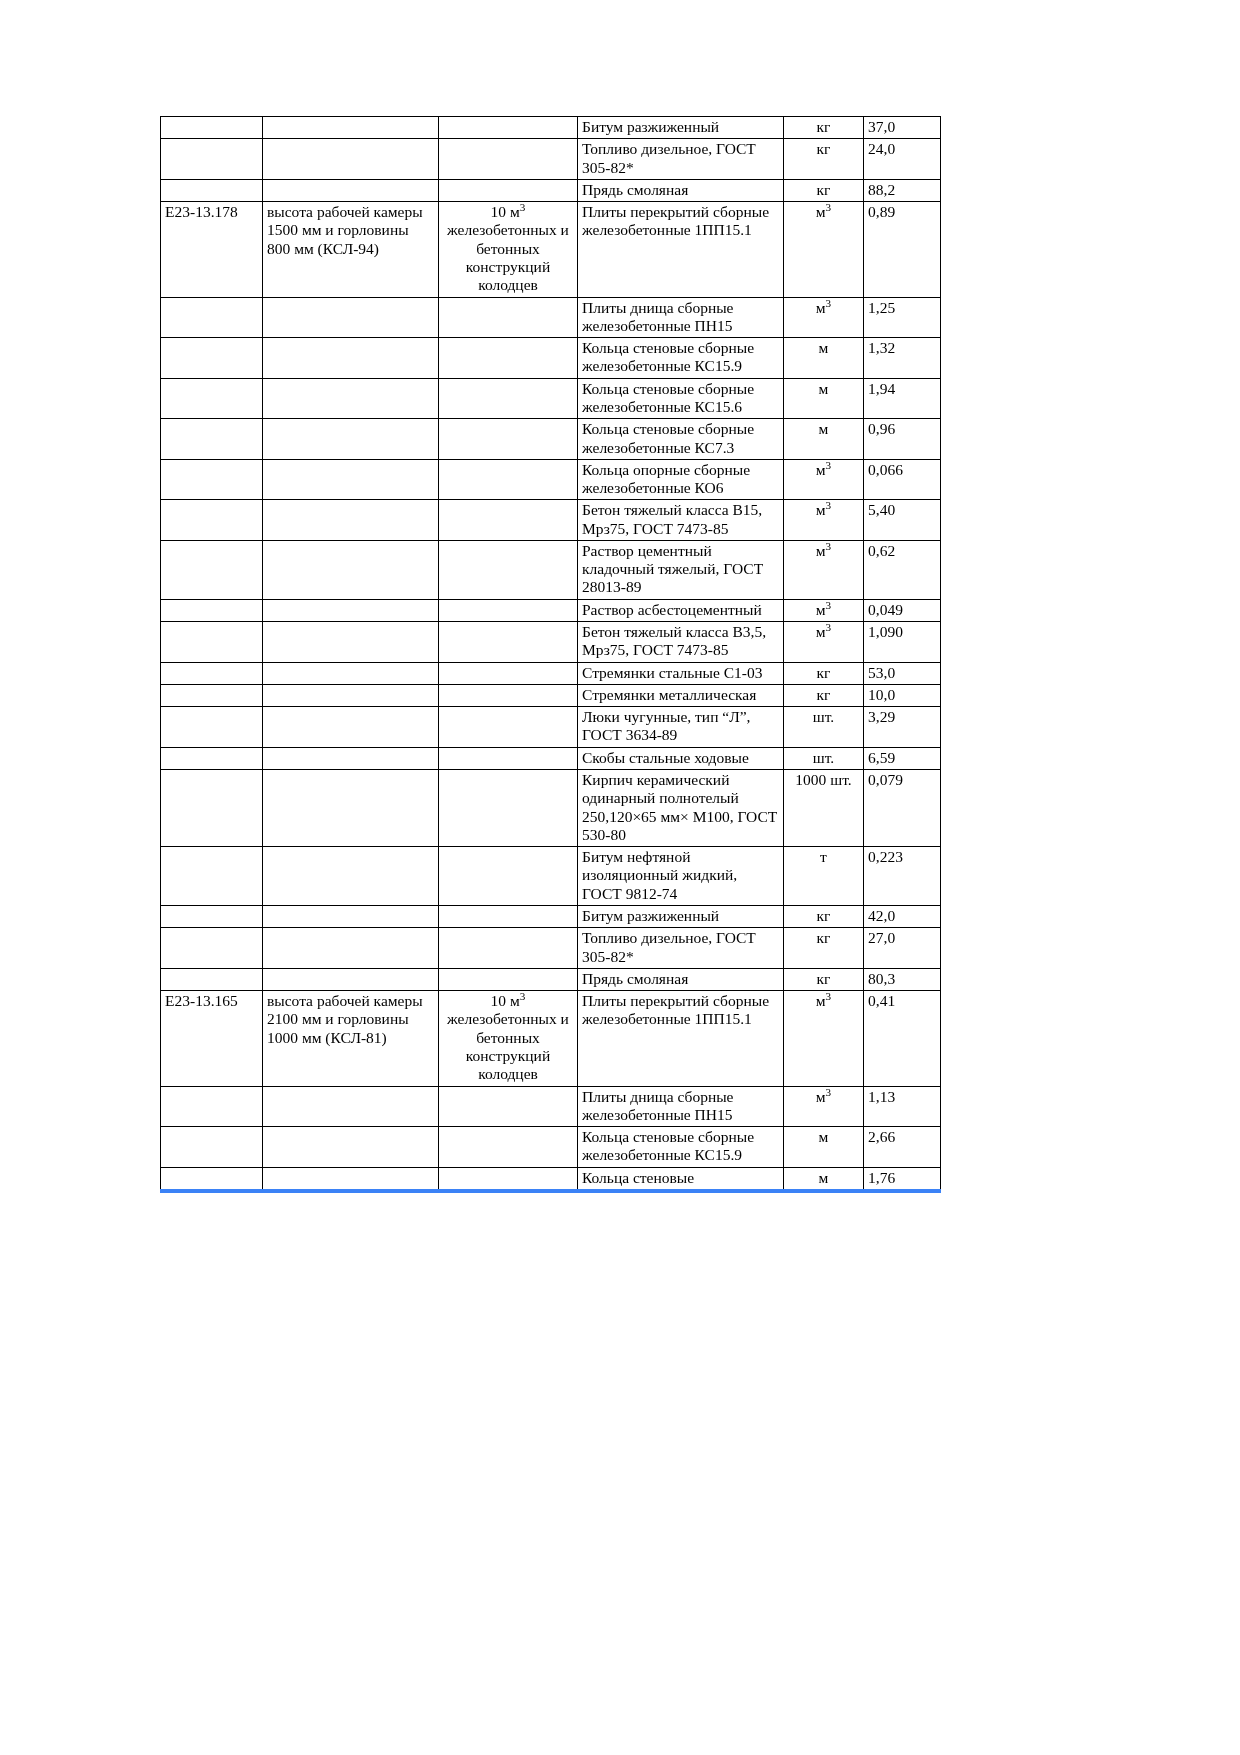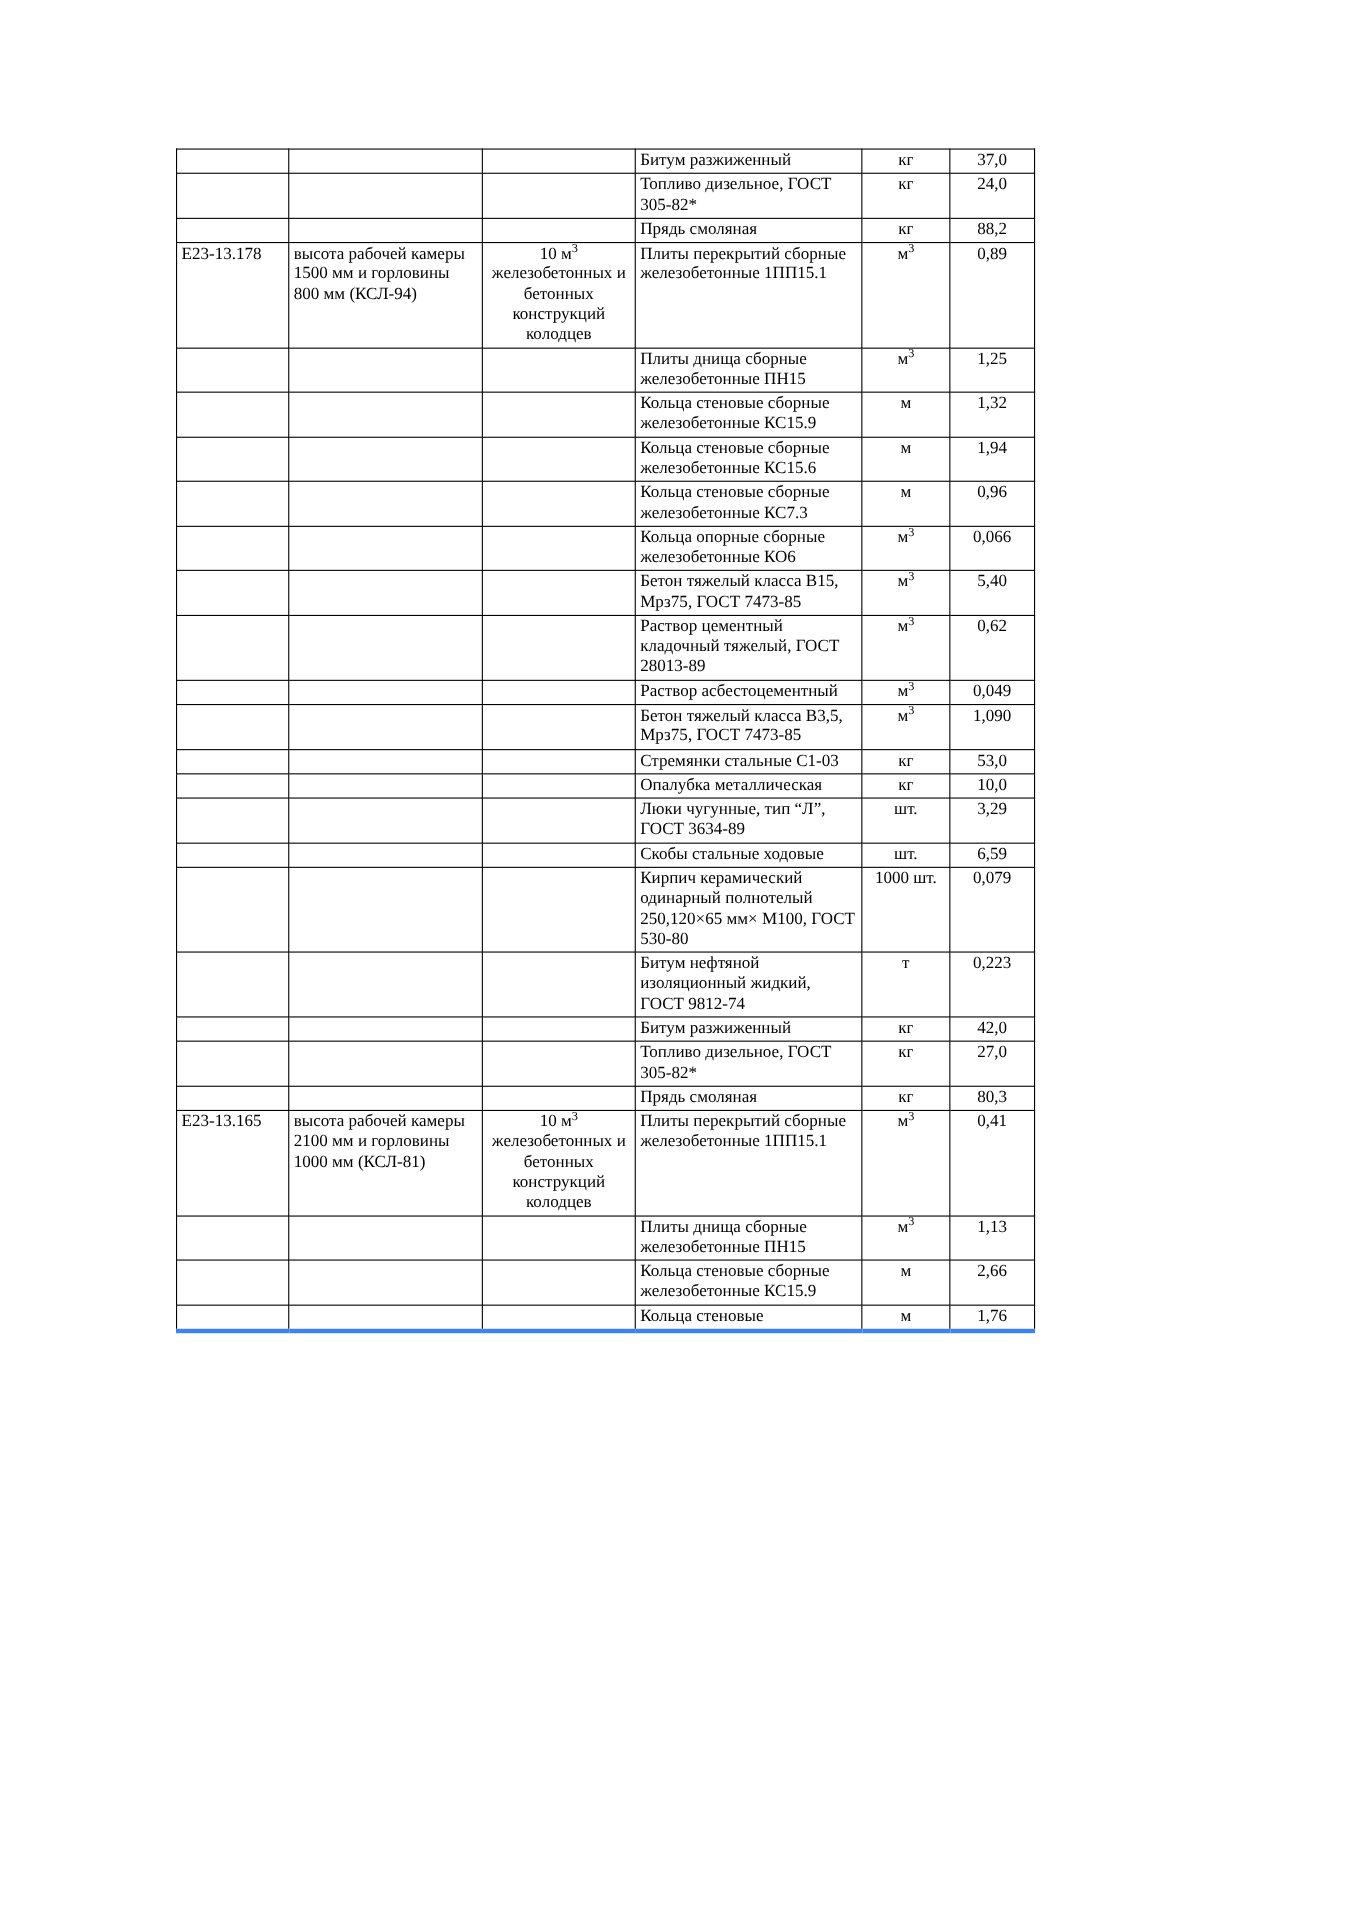--- a/index.html
+++ b/index.html
@@ -12,21 +12,20 @@
     height: 1755px;
     font-family: "Liberation Serif", serif;
     color: #000000;
   }
   .page {
     position: relative;
     width: 1240px;
     height: 1682px;
     box-sizing: border-box;
     padding: 116px 160px 0 160px;
-    margin-top: 19px;
   }
   table.doc-table {
     border-collapse: collapse;
     width: 780px;
     table-layout: fixed;
     font-size: 15.5px;
     line-height: 1.18;
   }
   table.doc-table td {
     border: 1px solid #000000;
@@ -66,21 +65,21 @@
     border-right: 1px solid #000;
     border-top: 0;
     border-bottom: 0;
     text-align: center;
   }
   td.qty {
     border-left: 1px solid #000;
     border-right: 1px solid #000;
     border-top: 0;
     border-bottom: 0;
-    text-align: center;
+    text-align: left;
     padding-right: 14px;
   }
   
   tr.first-row td { border-top: 1px solid #000; }
   tr.last-row td  { border-bottom: 4px solid #3b82f6; }
 
   .code-block, .name-block, .unit-block {
     display: block;
   }
   .unit-block { text-align: center; }
@@ -217,21 +216,21 @@
           <td class="name"></td>
           <td class="unit"></td>
           <td class="res">Стремянки стальные С1-03</td>
           <td class="meas"><span class="nowrap">кг</span></td>
           <td class="qty">53,0</td>
         </tr>
         <tr>
           <td class="code"></td>
           <td class="name"></td>
           <td class="unit"></td>
-          <td class="res">Опалубка металлическая</td>
+          <td class="res">Стремянки металлическая</td>
           <td class="meas"><span class="nowrap">кг</span></td>
           <td class="qty">10,0</td>
         </tr>
         <tr>
           <td class="code"></td>
           <td class="name"></td>
           <td class="unit"></td>
           <td class="res">Люки чугунные, тип “Л”, ГОСТ 3634-89</td>
           <td class="meas"><span class="nowrap">шт.</span></td>
           <td class="qty">3,29</td>

